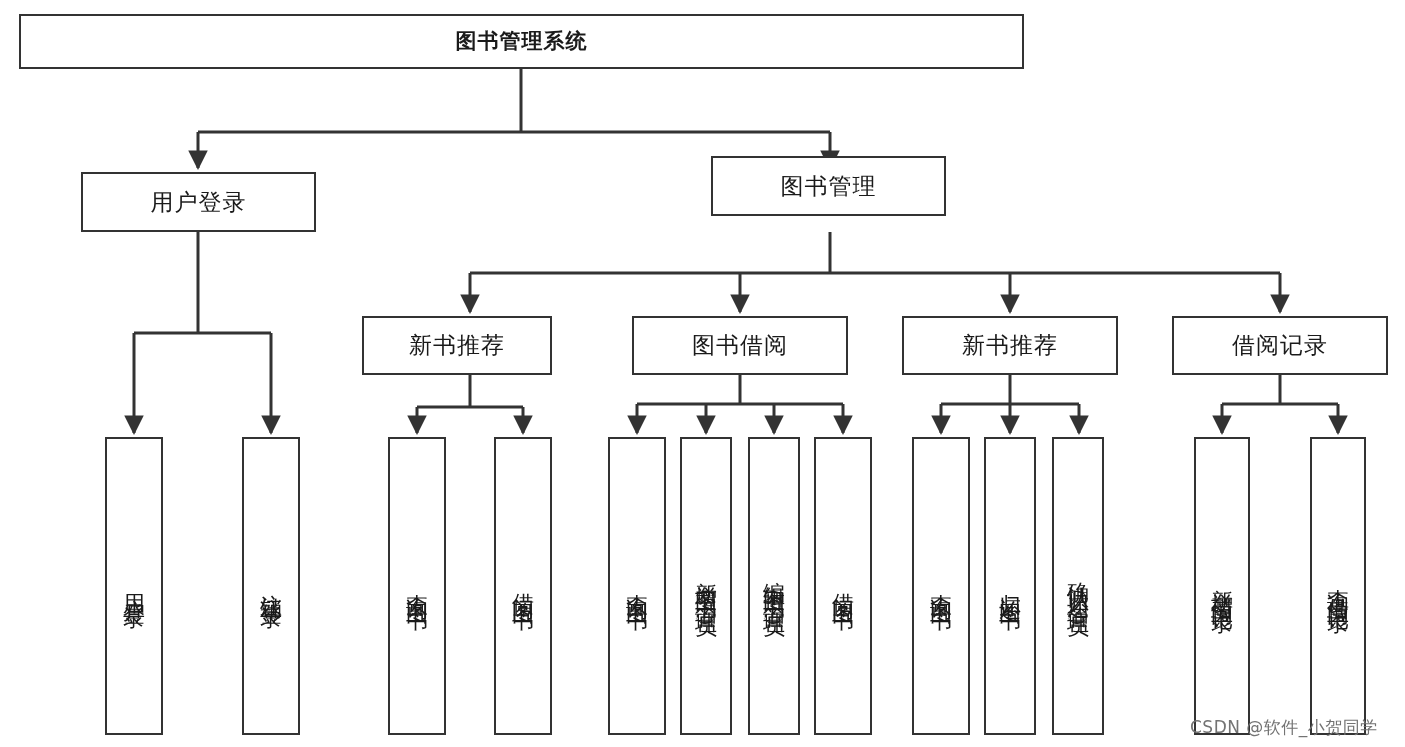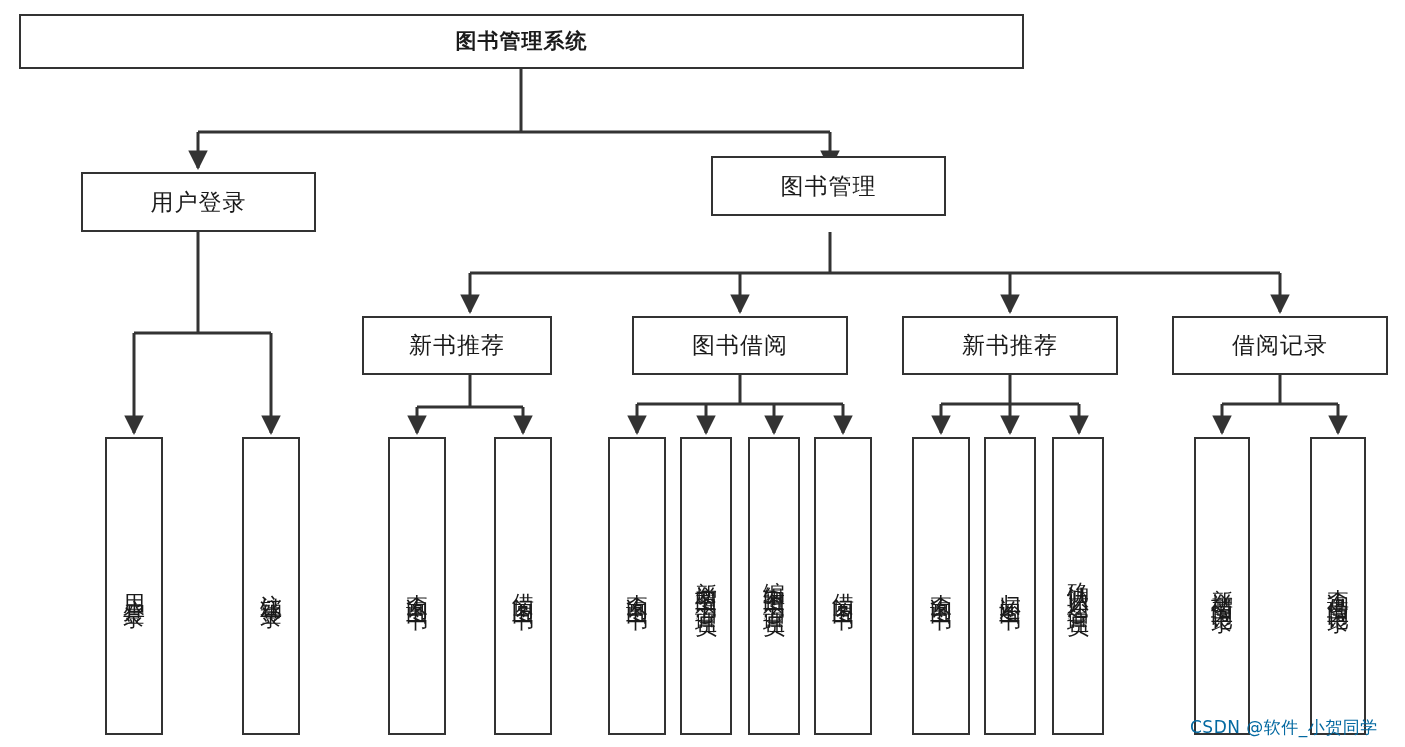--- a/index.html
+++ b/index.html
@@ -59,21 +59,21 @@
   .node.v .label {
     writing-mode: vertical-rl;
     text-orientation: upright;
     font-size: 22px;
     letter-spacing: 5px;
     line-height: 1;
     white-space: nowrap;
   }
   .watermark {
     position: absolute;
-    color: #0369a1;
+    color: #737373;
     font-size: 17px;
     white-space: nowrap;
     letter-spacing: 0.5px;
   }
 </style>
 </head>
 <body>
 
 <div id="canvas">
 

